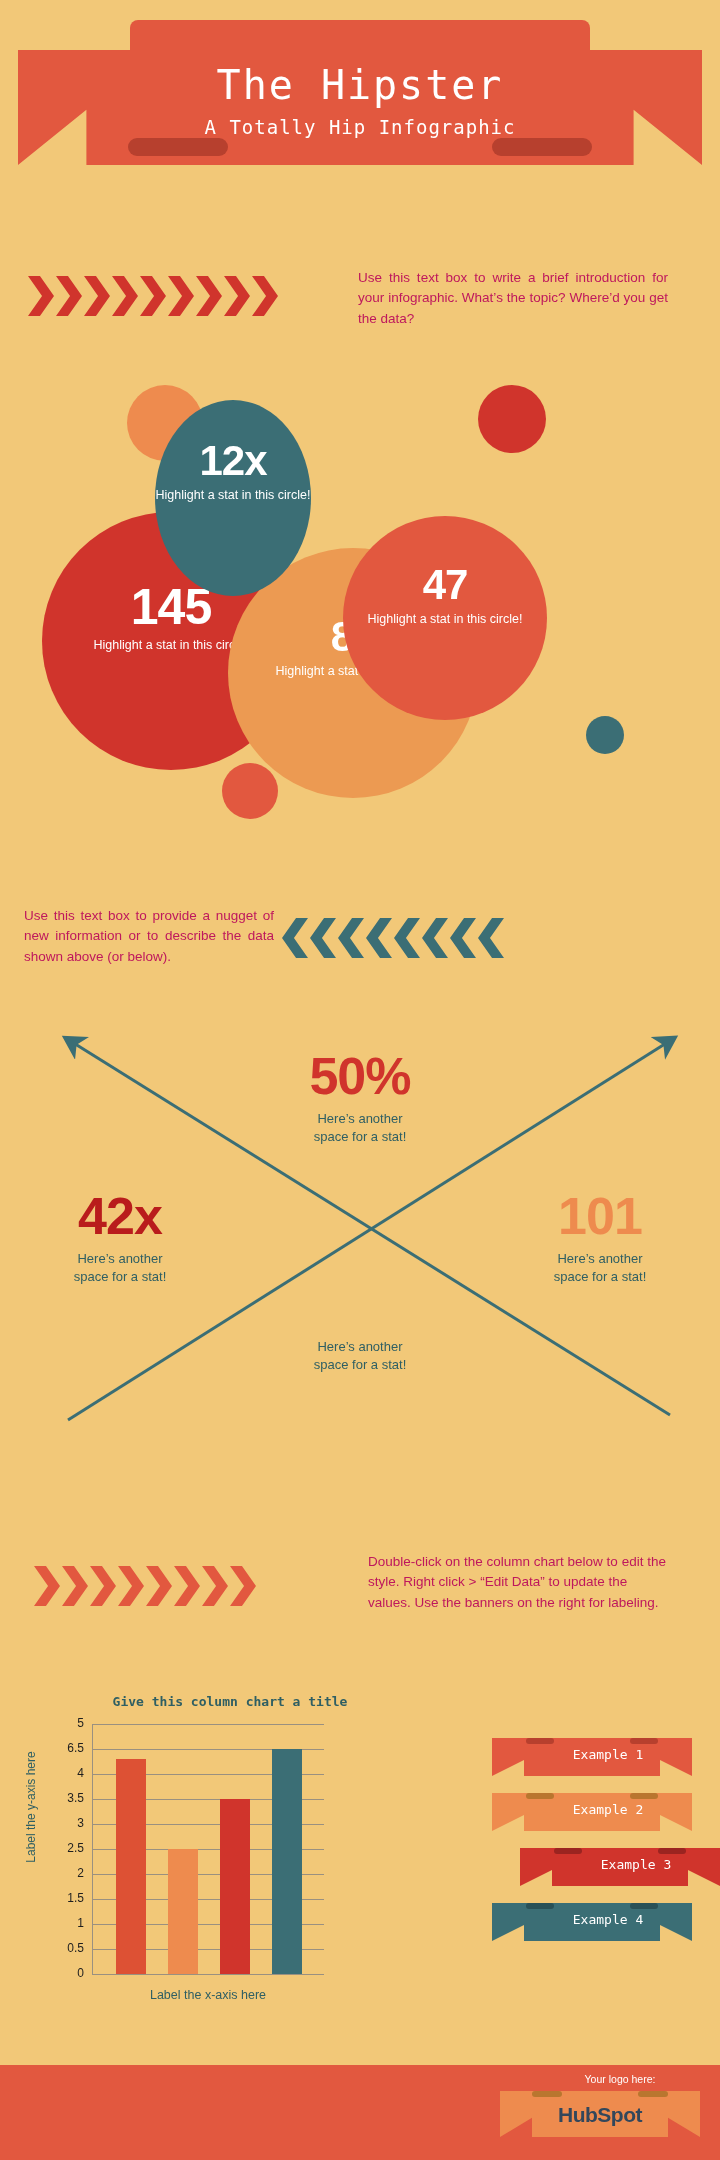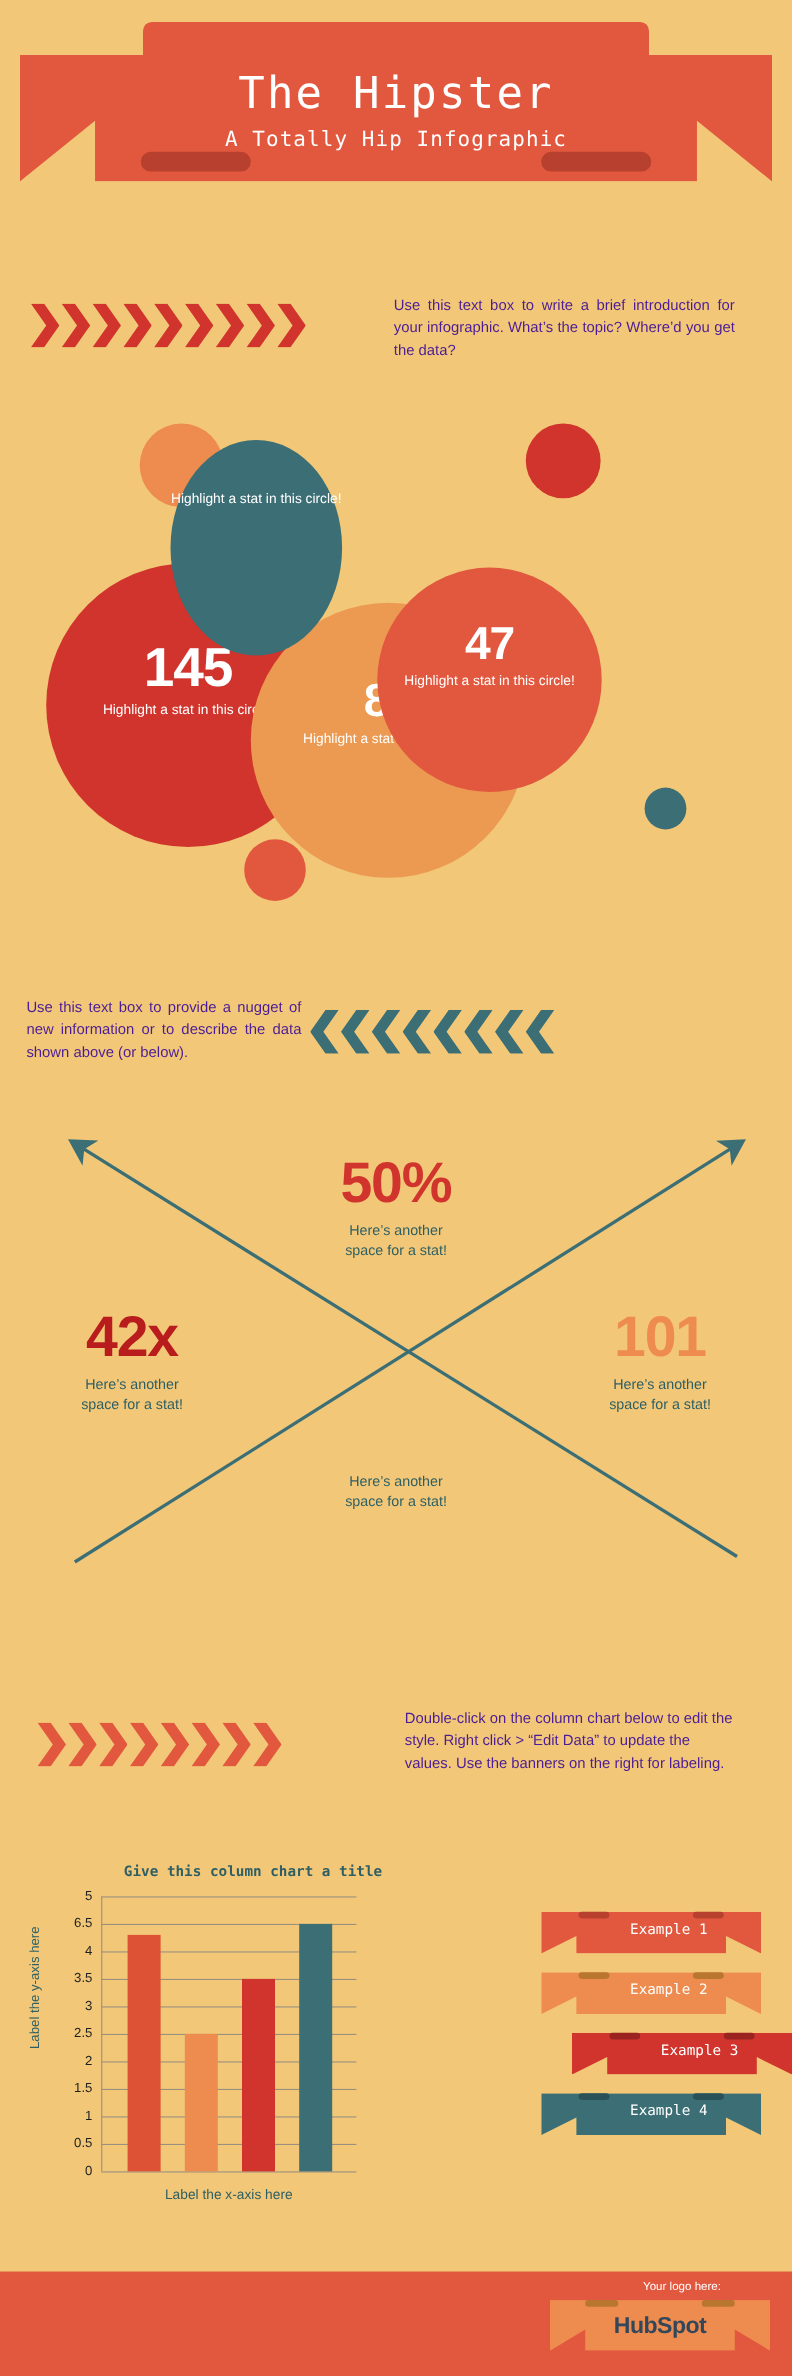--- a/index.html
+++ b/index.html
@@ -47,21 +47,21 @@
     width: 26px; height: 40px; margin-right: 2px;
     clip-path: polygon(0% 0%, 46% 0%, 100% 50%, 46% 100%, 0% 100%, 54% 50%);
   }
   .chev.left {
     clip-path: polygon(54% 0%, 100% 0%, 46% 50%, 100% 100%, 54% 100%, 0% 50%);
   }
 
   
   .bodytext {
     position: absolute;
-    font-size: 13.5px; line-height: 1.5; color: #4c1d95;
+    font-size: 13.5px; line-height: 1.5; color: #be185d;
     text-align: justify;
   }
 
   
   .circ { position: absolute; border-radius: 50%; }
   .circ-label { position: absolute; width: 100%; text-align: center; color: #FFFFFF; }
   .circ-num { font-size: 42px; font-weight: bold; line-height: 1; letter-spacing: -1px; }
   .circ-cap { font-size: 12.5px; line-height: 1.25; margin-top: 6px; }
 
   
@@ -181,20 +181,21 @@
 
     <div class="circ" style="left:343px; top:516px; width:204px; height:204px; background:#E2583F;">
       <div class="circ-label" style="top:48px;">
         <div class="circ-num">47</div>
         <div class="circ-cap">Highlight a stat in this circle!</div>
       </div>
     </div>
 
     <div class="circ" style="left:155px; top:400px; width:156px; height:196px; background:#3B6E75;">
       <div class="circ-label" style="top:40px;">
+        <div class="circ-num">12x</div>
         <div class="circ-cap">Highlight a stat in this circle!</div>
       </div>
     </div>
   </div>
 
   <div class="bodytext" style="left:24px; top:906px; width:250px;">Use this text box to provide a nugget of new information or to describe the data shown above (or below).</div>
   <div class="chev-row" id="nuggetChev" style="left:282px; top:918px;">
       <div class="chev left" style="background: rgb(59, 110, 117);"></div>
       <div class="chev left" style="background: rgb(59, 110, 117);"></div>
       <div class="chev left" style="background: rgb(59, 110, 117);"></div>

